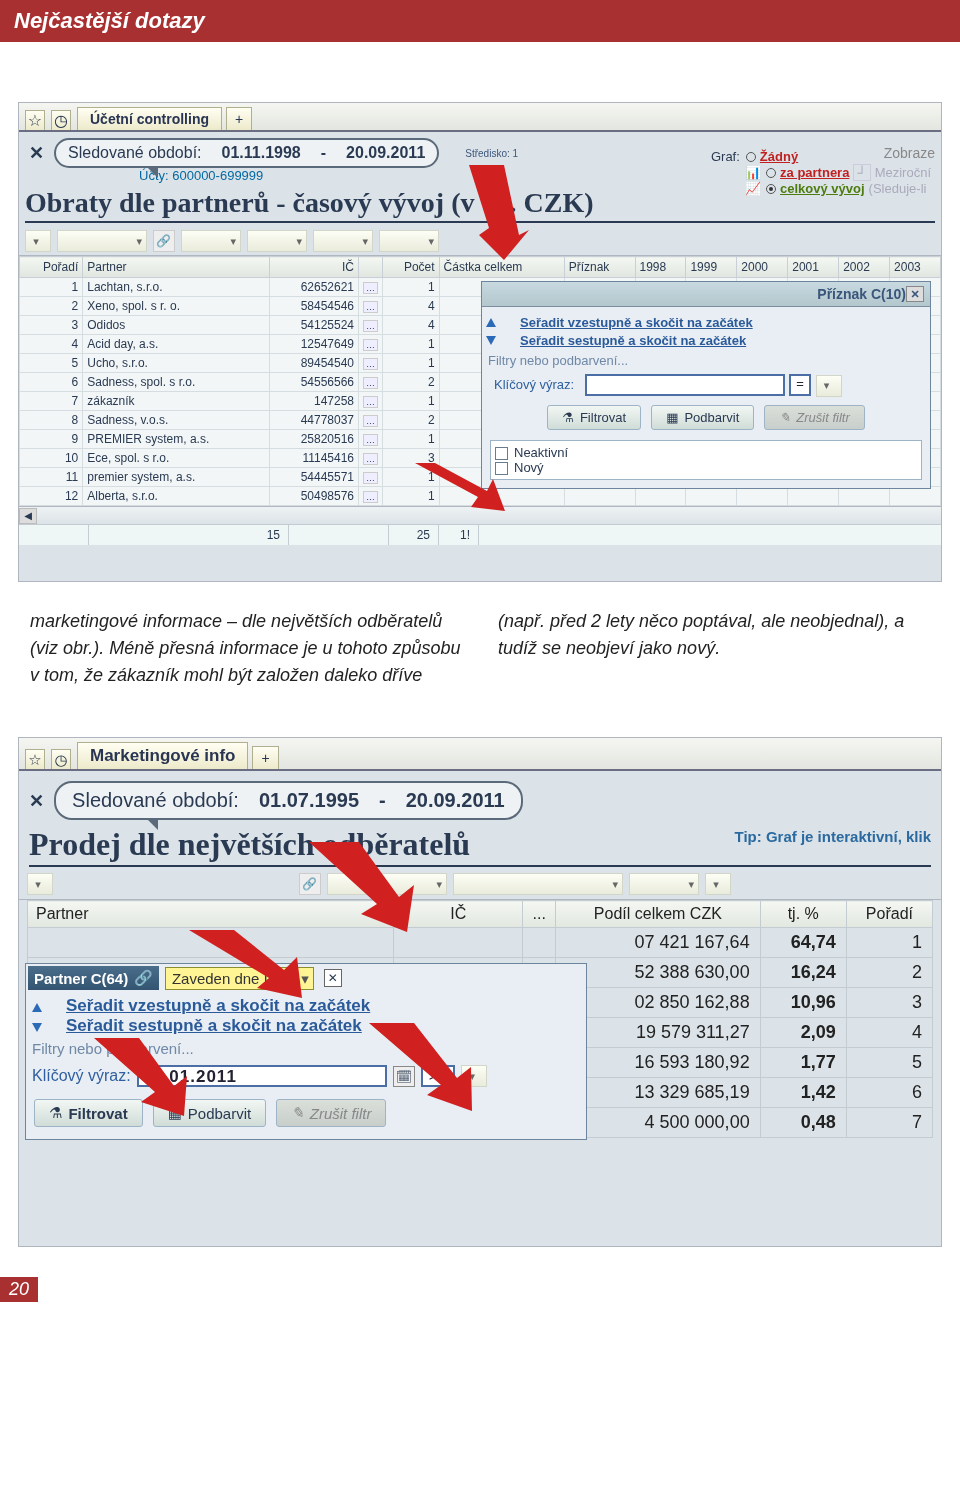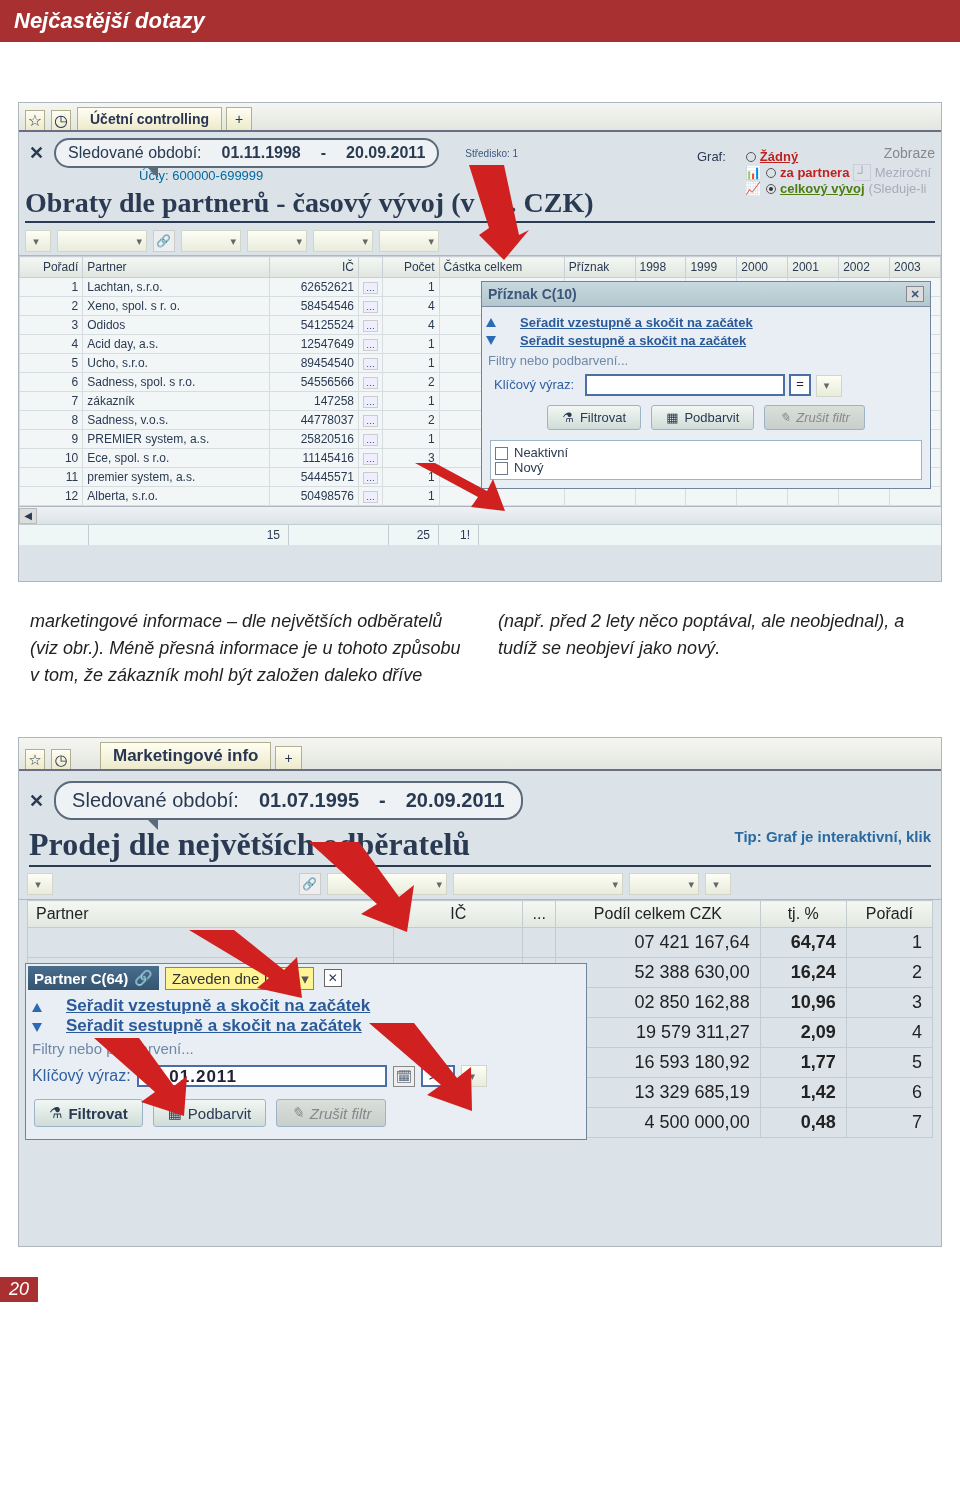--- a/index.html
+++ b/index.html
@@ -154,21 +154,21 @@
     top: 178px;
     width: 450px;
     background: #e8eef3;
     border: 1px solid #6e859e;
   }
   .popup-title {
     background: linear-gradient(#c8d9e0, #b3c7cd);
     border-bottom: 1px solid #7a8ea0;
     padding: 4px 6px;
     display: flex;
-    justify-content: space-between;
+    justify-content: flex-end;
     align-items: center;
     font-weight: bold;
     color: #3b567b;
     font-size: 14px;
   }
   .menu-link {
     color: #2a5a9a;
     text-decoration: underline;
     font-weight: bold;
     font-size: 13px;
@@ -338,31 +338,31 @@
       <b><span>20.09.2011</span></b>
       <span class="bubble-tail"></span>
     </div>
     <span style="margin-left:20px;color:#3b567b;font-size:10px;">Středisko: 1</span>
     <span style="position:absolute;right:6px;color:#888;font-size:14px;">Zobraze</span>
   </div>
   <div style="margin-left:120px;color:#0369a1;font-size:13px;">Účty: 600000-699999</div>
   <div class="big-title">Obraty dle partnerů - časový vývoj (v tis. CZK)</div>
 
   <div class="graf-block">
-    <div style="display:flex;gap:20px;align-items:flex-start;">
+    <div style="display:flex;gap:6px;align-items:flex-start;">
       <span>Graf:</span>
       <div class="radios">
         <div>
             <span class="radio-circle"></span>
             <b style="color:#c02020;text-decoration:underline;">Žádný</b>
           </div>
         <div>
             <span>📊</span>
             <span class="radio-circle"></span>
-            <span style="color:#c02020;font-weight:bold;">za partnera</span> 
+            <span style="color:#c02020;text-decoration:underline;font-weight:bold;">za partnera</span> 
             <span style="color:#aab;border:1px solid #ccd;padding:0 3px;">┘</span> 
             <span class="right-fade">Meziroční</span>
           </div>
         <div>
             <span>📈</span>
             <span class="radio-circle sel"></span>
             <b style="color:#4d7c0f;text-decoration:underline;">celkový vývoj</b> 
             <span class="right-fade">(Sleduje-li</span>
           </div>
       </div>
@@ -640,21 +640,21 @@
 
 <div class="article-text">
   <div>marketingové informace – dle největších odběratelů (viz obr.). Méně přesná informace je u tohoto způsobu v tom, že zákazník mohl být založen daleko dříve</div>
   <div>(např. před 2 lety něco poptával, ale neobjednal), a tudíž se neobjeví jako nový.</div>
 </div>
 
 <div class="screenshot-box" style="height:510px;font-size:15px;">
   <div class="tabbar">
     <span class="tab-icon">☆</span>
     <span class="tab-icon">◷</span>
-    <span class="tab" style="font-size:17px;margin-left:23px;"><span>Marketingové info</span></span>
+    <span class="tab" style="font-size:17px;"><span>Marketingové info</span></span>
     <span class="tab small">+</span>
   </div>
   <div class="topline" style="padding-top:10px;">
     <span class="close-box">✕</span>
     <div class="bubble" style="font-size:20px;padding:6px 16px;">
       <span>Sledované období:</span>
       <b><span>01.07.1995</span></b>
       <b><span>-</span></b>
       <b><span>20.09.2011</span></b>
       <span class="bubble-tail"></span>

